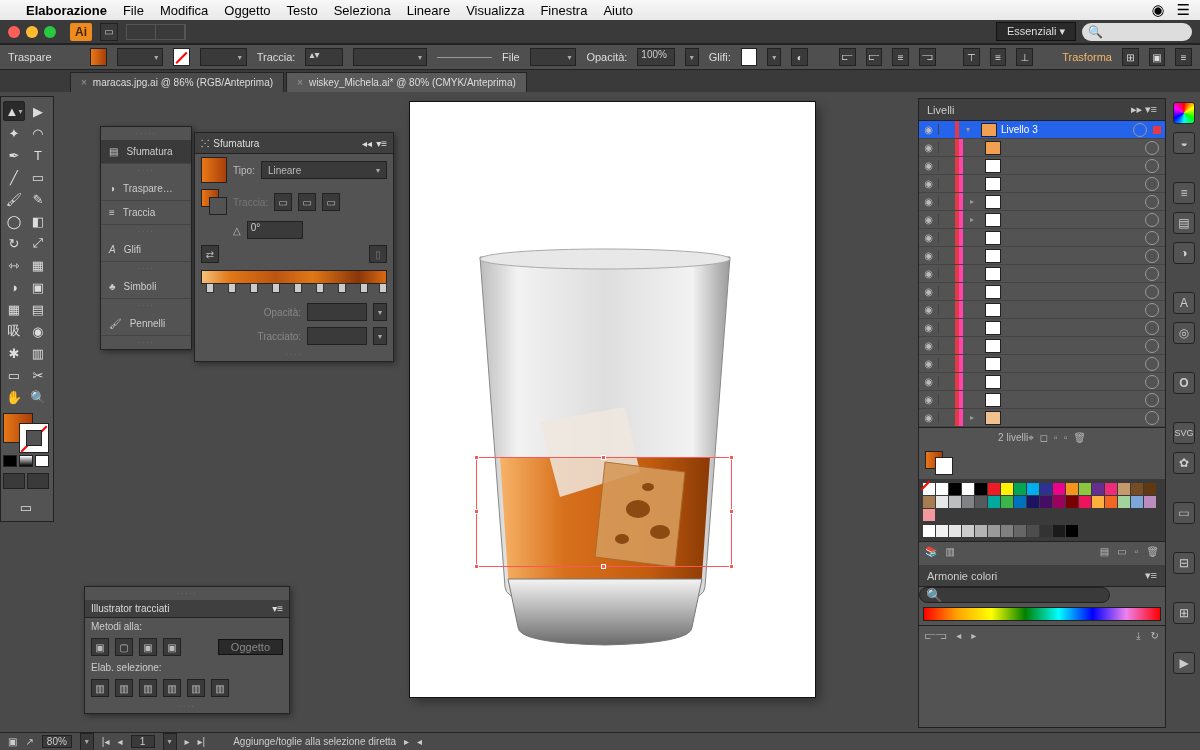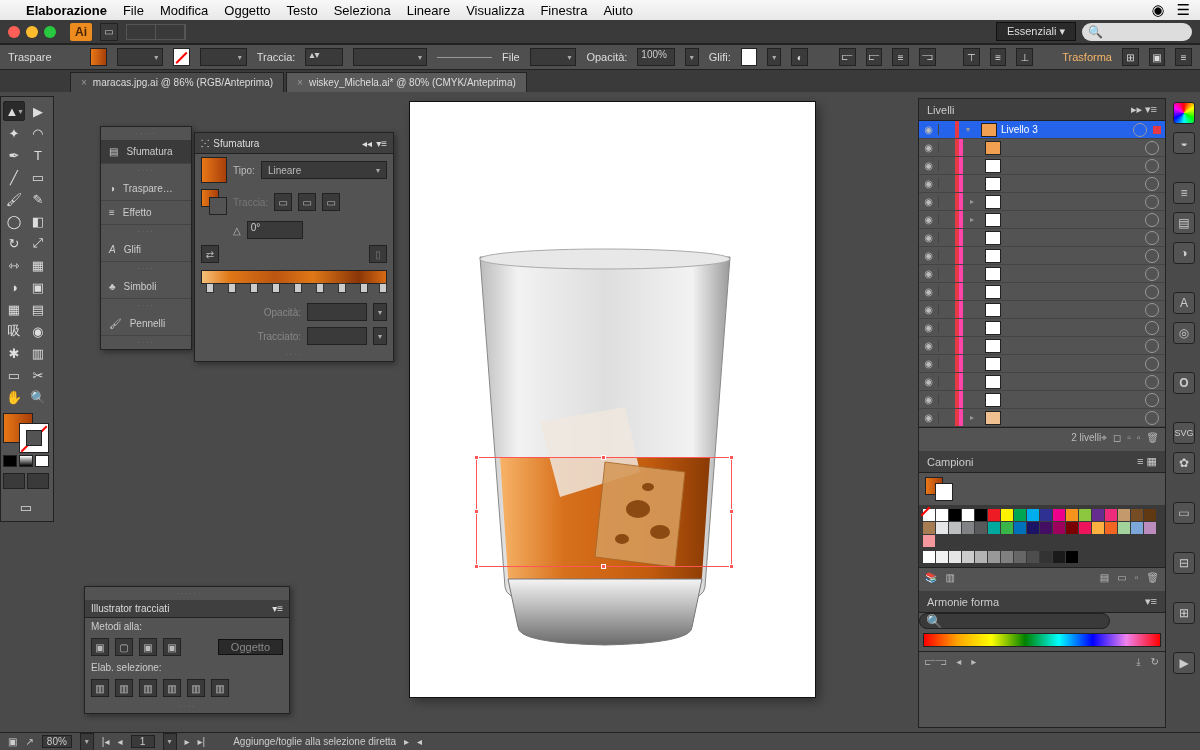--- a/index.html
+++ b/index.html
@@ -299,21 +299,21 @@
         <span>▤</span>
         <span>Sfumatura</span>
       </div>
     <div class="bottom-dots">∙∙∙∙</div>
     <div class="list-item">
         <span>◑</span>
         <span>Traspare…</span>
       </div>
     <div class="list-item">
         <span>≡</span>
-        <span>Effetto</span>
+        <span>Traccia</span>
       </div>
     <div class="bottom-dots">∙∙∙∙</div>
     <div class="list-item">
         <span style="font-style:italic">A</span>
         <span>Glifi</span>
       </div>
     <div class="bottom-dots">∙∙∙∙</div>
     <div class="list-item">
         <span>♣</span>
         <span>Simboli</span>
@@ -588,35 +588,31 @@
             <div class="eye">◉</div>
             <div class="lock"></div>
             <div class="c1"></div>
             <div class="c2"></div>
             <div class="disc">▸</div>
             <div class="thumb" style="background:#f0c090"></div>
             <div class="name"><gruppo></gruppo></div>
             <div class="ring"></div>
           </div>
         </div>
-      <div class="ftr" style="justify-content:flex-end">
+      <div class="ftr" style="justify-content:center">
         <span>2 livelli</span>
         <span style="display:flex;gap:6px">
           <span>⌖</span>
           <span>◻</span>
           <span>▫</span>
           <span>▫</span>
           <span>🗑</span>
         </span>
       </div>
 
-      <div class="tabhdr" style="margin-top:4px">
-        <span>Campioni</span>
-        <span><span>≡</span>&nbsp;<span>▦</span></span>
-      </div>
       <div class="row" style="padding:4px 6px">
         <div style="width:28px;height:24px;position:relative">
           <div style="position:absolute;width:18px;height:18px;background:linear-gradient(90deg,#e87817,#a83f0a);border:1px solid #222"></div>
           <div style="position:absolute;right:0;bottom:0;width:18px;height:18px;background:#fff;border:1px solid #222"></div>
         </div>
       </div>
       <div class="swatches-grid" id="swatchgrid">
           <div style="background: rgb(255, 255, 255); position: relative;">
             <div style="position:absolute;inset:0;border-top:2px solid red;transform:rotate(-45deg)"></div>
           </div>
@@ -675,21 +671,21 @@
         <span>📚</span>
         <span>▥</span>
         <span style="flex:1"></span>
         <span>▤</span>
         <span>▭</span>
         <span>▫</span>
         <span>🗑</span>
       </div>
 
       <div class="tabhdr" style="margin-top:4px">
-        <span>Armonie forma</span>
+        <span>Armonie colori</span>
         <span>▾≡</span>
       </div>
       <div class="row"><input style="flex: 1 1 0%; height: 16px; background: rgb(58, 58, 58); border: 1px solid rgb(34, 34, 34); border-radius: 8px; color: rgb(204, 204, 204); padding: 0px 6px;" placeholder="🔍"></div>
       <div class="hue-strip"></div>
       <div class="ftr" style="justify-content:flex-start;gap:10px">
         <span>⫍⫎</span>
         <span>◂</span>
         <span>▸</span>
         <span style="flex:1"></span>
         <span>⤓</span>

